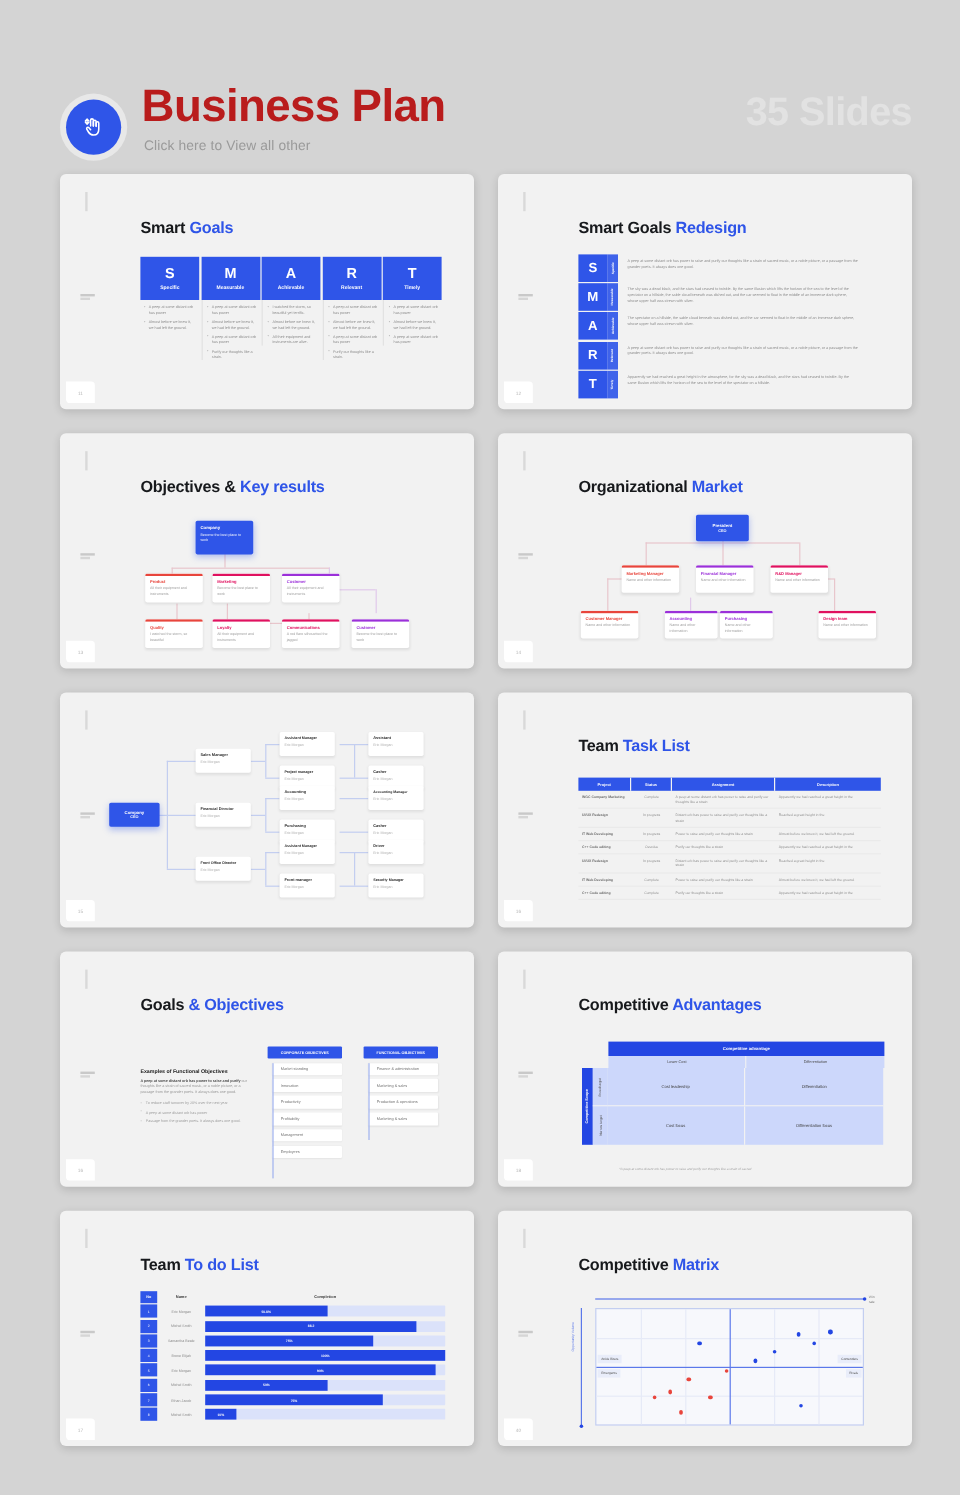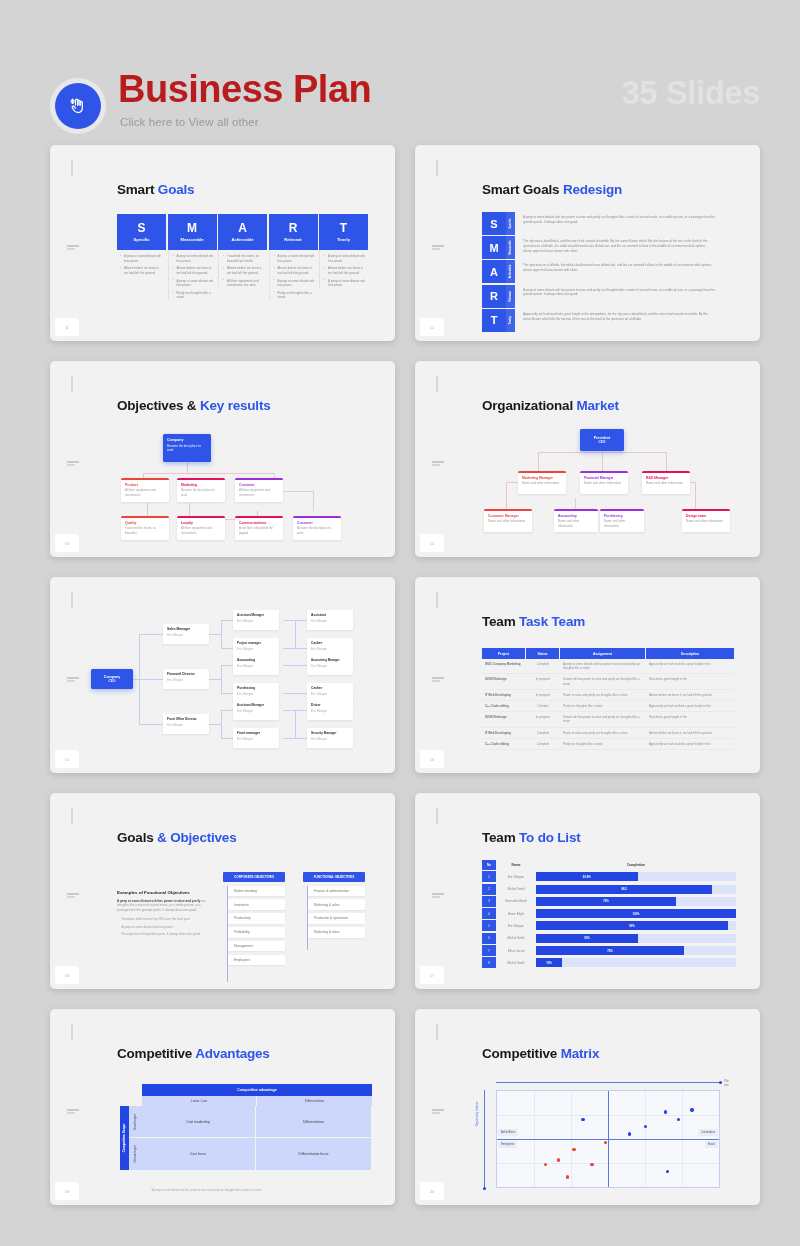--- a/index.html
+++ b/index.html
@@ -654,21 +654,21 @@
         </div>
 
         <div class="pagebadge">15</div>
       </div>
     </div>
 
     <div class="slide">
       <div class="slide-inner">
         <div class="vmark"></div>
         <div class="hmark"></div>
-        <div class="title"><span>Team </span><span class="hi">Task Team</span></div>
+        <div class="title"><span>Team </span><span class="hi">Task List</span></div>
         <div class="tbl">
           <div class="tbl-hd">
             <div class="c1">Project</div>
             <div class="c2">Status</div>
             <div class="c3">Assignment</div>
             <div class="c4" style="border-right:none">Description</div>
           </div>
           <div class="tbl-r">
             <div class="c1">WGC Company Marketing</div>
             <div class="c2">Complete</div>
@@ -751,93 +751,20 @@
         </div>
 
         <div class="pagebadge">16</div>
       </div>
     </div>
 
     <div class="slide">
       <div class="slide-inner">
         <div class="vmark"></div>
         <div class="hmark"></div>
-        <div class="title"><span>Team </span><span class="hi">To do List</span></div>
-
-        <div class="td">
-          <div class="td-hd">
-            <div class="td-no">No</div>
-            <div class="td-nm">Name</div>
-            <div class="td-cp">Completion</div>
-          </div>
-          <div class="td-row">
-            <div class="td-rn">1</div>
-            <div class="td-rnm">Eric Morgan</div>
-            <div class="td-track">
-                <div class="td-fill" style="width:50.8%">50.8%</div>
-              </div>
-          </div>
-          <div class="td-row">
-            <div class="td-rn">2</div>
-            <div class="td-rnm">Michel Smith</div>
-            <div class="td-track">
-                <div class="td-fill" style="width:88.2%">88.2</div>
-              </div>
-          </div>
-          <div class="td-row">
-            <div class="td-rn">3</div>
-            <div class="td-rnm">Samantha Beale</div>
-            <div class="td-track">
-                <div class="td-fill" style="width:70%">75%</div>
-              </div>
-          </div>
-          <div class="td-row">
-            <div class="td-rn">4</div>
-            <div class="td-rnm">Brone Elijah</div>
-            <div class="td-track">
-                <div class="td-fill" style="width:100%">100%</div>
-              </div>
-          </div>
-          <div class="td-row">
-            <div class="td-rn">5</div>
-            <div class="td-rnm">Eric Morgan</div>
-            <div class="td-track">
-                <div class="td-fill" style="width:96%">90%</div>
-              </div>
-          </div>
-          <div class="td-row">
-            <div class="td-rn">6</div>
-            <div class="td-rnm">Michel Smith</div>
-            <div class="td-track">
-                <div class="td-fill" style="width:51%">50%</div>
-              </div>
-          </div>
-          <div class="td-row">
-            <div class="td-rn">7</div>
-            <div class="td-rnm">Ethan Jacob</div>
-            <div class="td-track">
-                <div class="td-fill" style="width:74%">75%</div>
-              </div>
-          </div>
-          <div class="td-row">
-            <div class="td-rn">8</div>
-            <div class="td-rnm">Michel Smith</div>
-            <div class="td-track">
-                <div class="td-fill" style="width:13%">10%</div>
-              </div>
-          </div>
-        </div>
-        <div class="pagebadge">17</div>
-      </div>
-    </div>
-
-    <div class="slide">
-      <div class="slide-inner">
-        <div class="vmark"></div>
-        <div class="hmark"></div>
         <div class="title"><span>Competitive </span><span class="hi">Advantages</span></div>
 
         <div class="ca">
           <div class="ca-top">Competitive advantage</div>
           <div class="ca-sub">
             <div>Lower Cost</div>
             <div style="border-right:none">Differentiation</div>
           </div>
           <div class="ca-body">
             <div class="ca-ylab">
@@ -858,20 +785,93 @@
               </div>
               <div class="ca-cellrow">
                 <div class="ca-cell" style="border-bottom:none">Cost focus</div>
                 <div class="ca-cell" style="border-right:none;border-bottom:none">Differentiation focus</div>
               </div>
             </div>
           </div>
         </div>
         <div class="ca-note">*A peep at some distant orb has power to raise and purify our thoughts like a strain of sacred</div>
         <div class="pagebadge">18</div>
+      </div>
+    </div>
+
+    <div class="slide">
+      <div class="slide-inner">
+        <div class="vmark"></div>
+        <div class="hmark"></div>
+        <div class="title"><span>Team </span><span class="hi">To do List</span></div>
+
+        <div class="td">
+          <div class="td-hd">
+            <div class="td-no">No</div>
+            <div class="td-nm">Name</div>
+            <div class="td-cp">Completion</div>
+          </div>
+          <div class="td-row">
+            <div class="td-rn">1</div>
+            <div class="td-rnm">Eric Morgan</div>
+            <div class="td-track">
+                <div class="td-fill" style="width:50.8%">50.8%</div>
+              </div>
+          </div>
+          <div class="td-row">
+            <div class="td-rn">2</div>
+            <div class="td-rnm">Michel Smith</div>
+            <div class="td-track">
+                <div class="td-fill" style="width:88.2%">88.2</div>
+              </div>
+          </div>
+          <div class="td-row">
+            <div class="td-rn">3</div>
+            <div class="td-rnm">Samantha Beale</div>
+            <div class="td-track">
+                <div class="td-fill" style="width:70%">75%</div>
+              </div>
+          </div>
+          <div class="td-row">
+            <div class="td-rn">4</div>
+            <div class="td-rnm">Brone Elijah</div>
+            <div class="td-track">
+                <div class="td-fill" style="width:100%">100%</div>
+              </div>
+          </div>
+          <div class="td-row">
+            <div class="td-rn">5</div>
+            <div class="td-rnm">Eric Morgan</div>
+            <div class="td-track">
+                <div class="td-fill" style="width:96%">90%</div>
+              </div>
+          </div>
+          <div class="td-row">
+            <div class="td-rn">6</div>
+            <div class="td-rnm">Michel Smith</div>
+            <div class="td-track">
+                <div class="td-fill" style="width:51%">50%</div>
+              </div>
+          </div>
+          <div class="td-row">
+            <div class="td-rn">7</div>
+            <div class="td-rnm">Ethan Jacob</div>
+            <div class="td-track">
+                <div class="td-fill" style="width:74%">75%</div>
+              </div>
+          </div>
+          <div class="td-row">
+            <div class="td-rn">8</div>
+            <div class="td-rnm">Michel Smith</div>
+            <div class="td-track">
+                <div class="td-fill" style="width:13%">10%</div>
+              </div>
+          </div>
+        </div>
+        <div class="pagebadge">17</div>
       </div>
     </div>
 
     <div class="slide">
       <div class="slide-inner">
         <div class="vmark"></div>
         <div class="hmark"></div>
         <div class="title"><span>Competitive </span><span class="hi">Matrix</span></div>
 
         <div class="cm">

